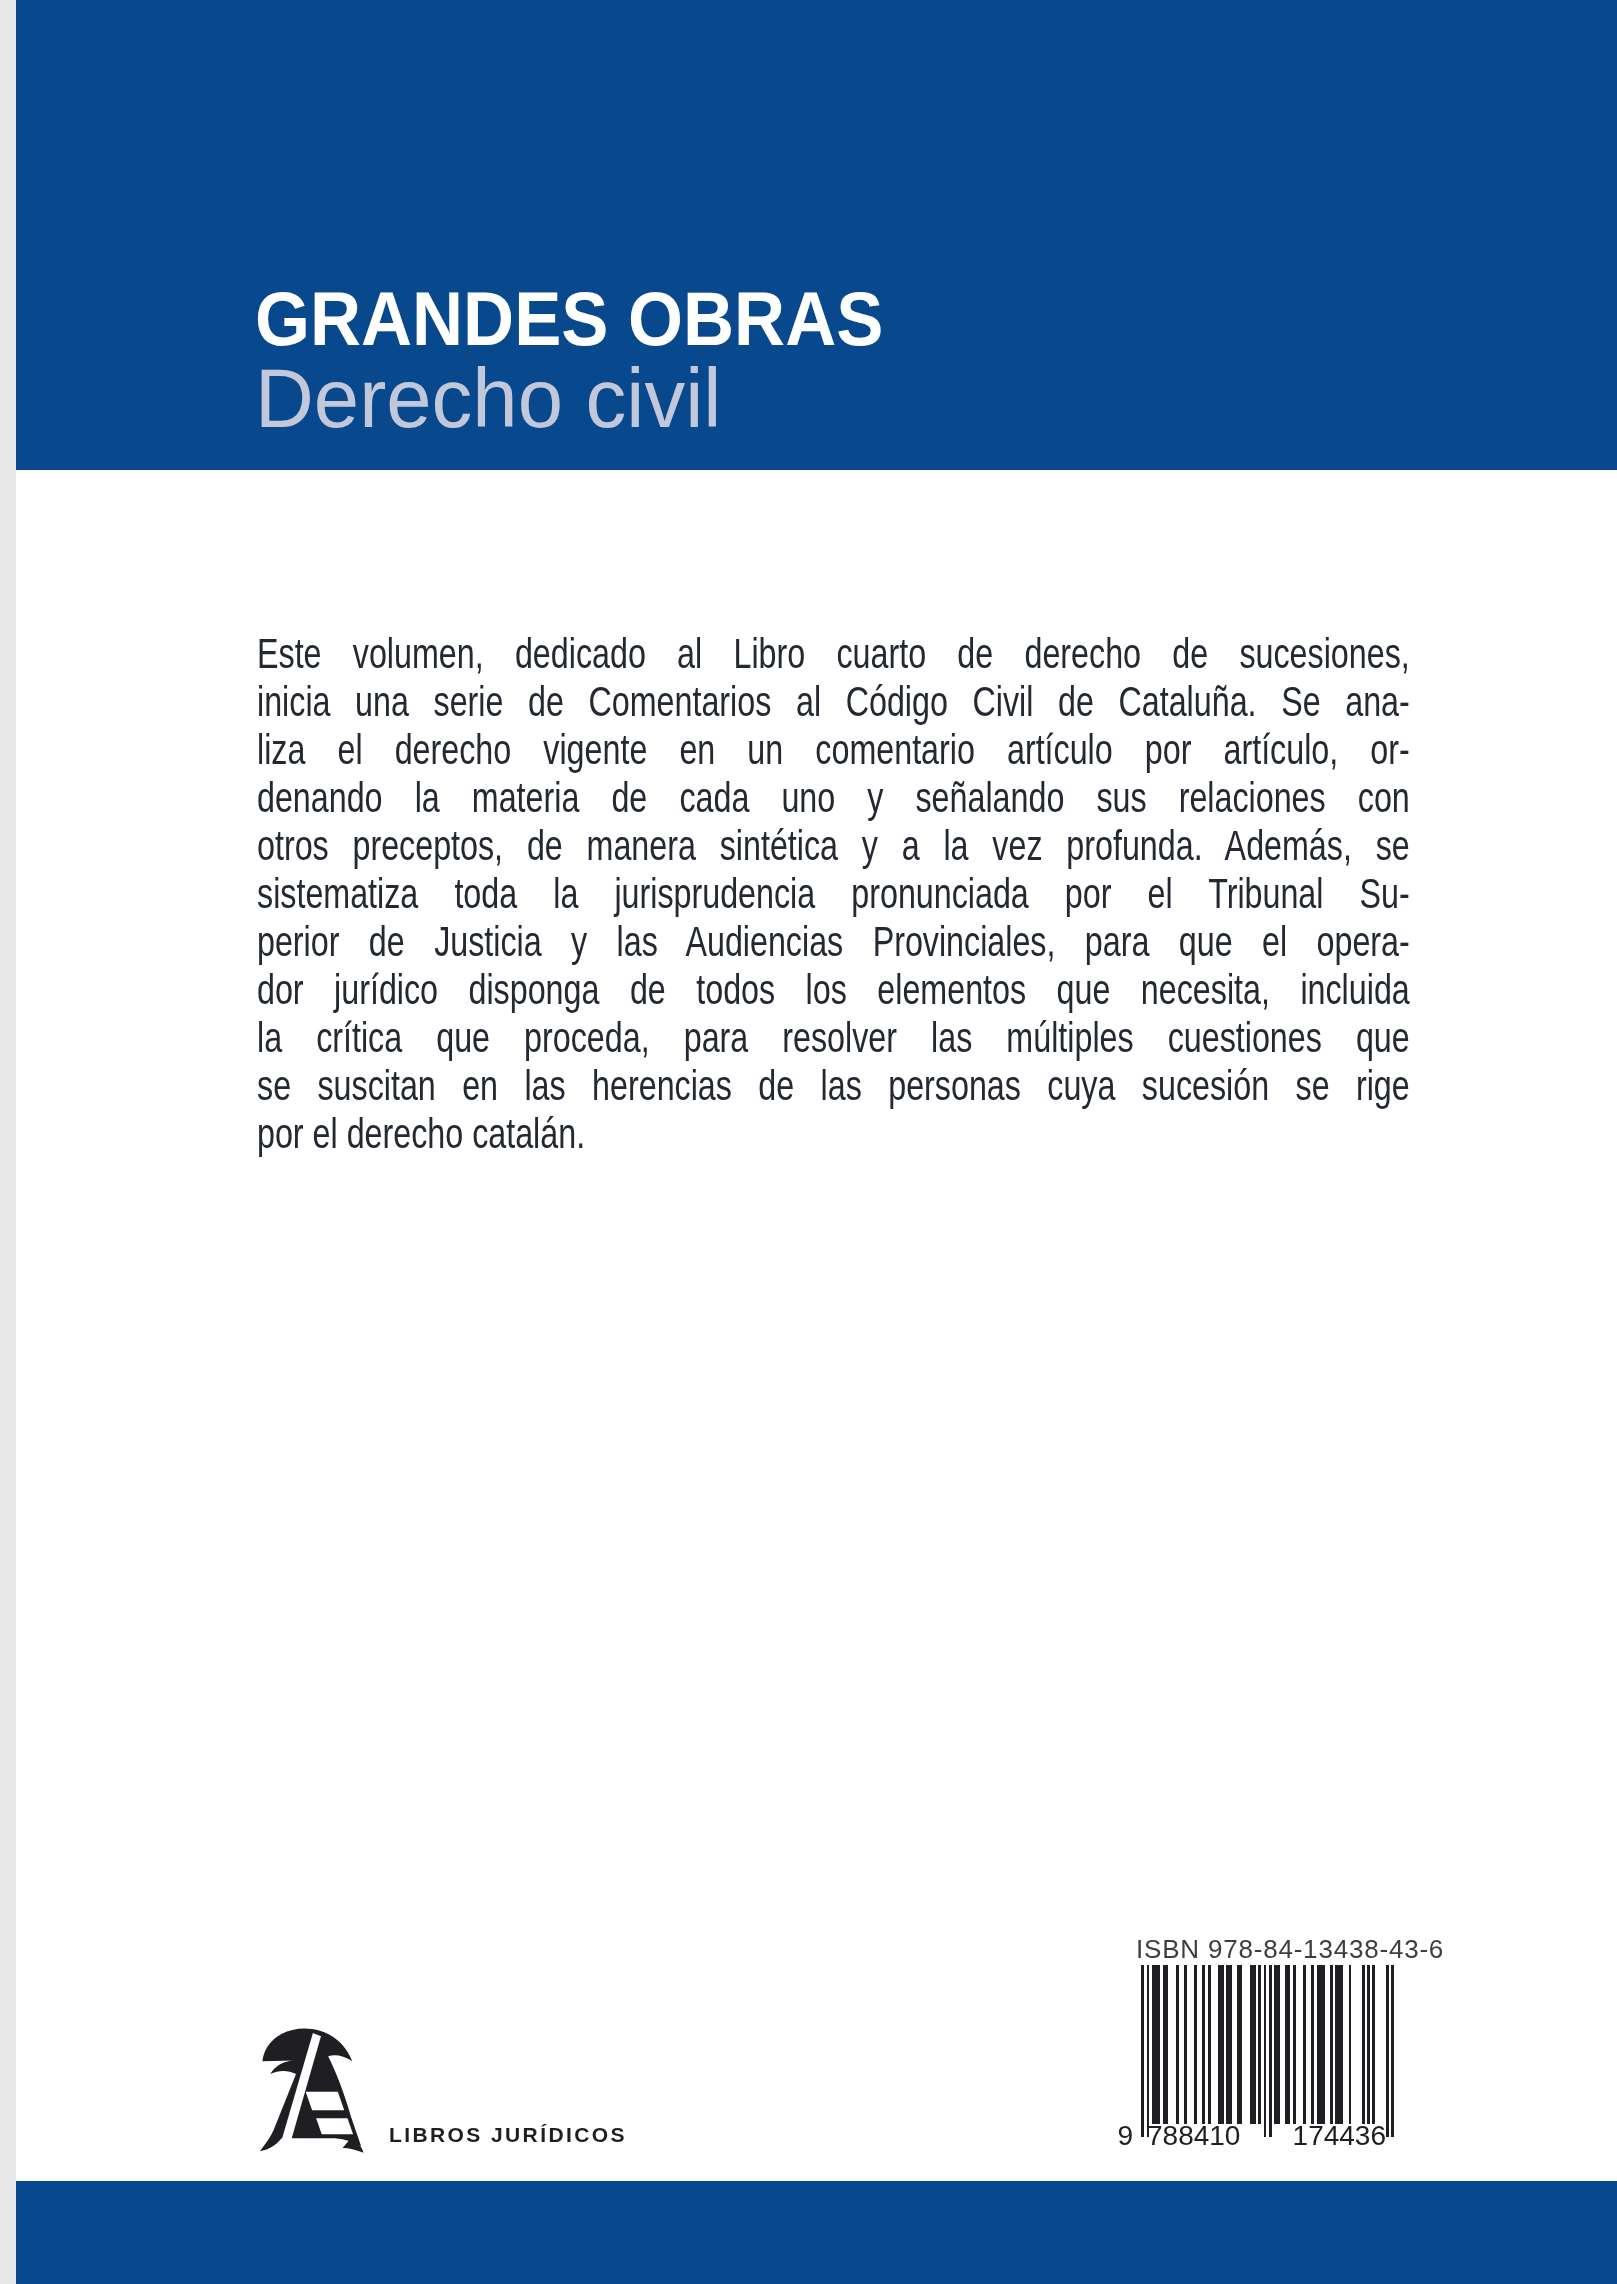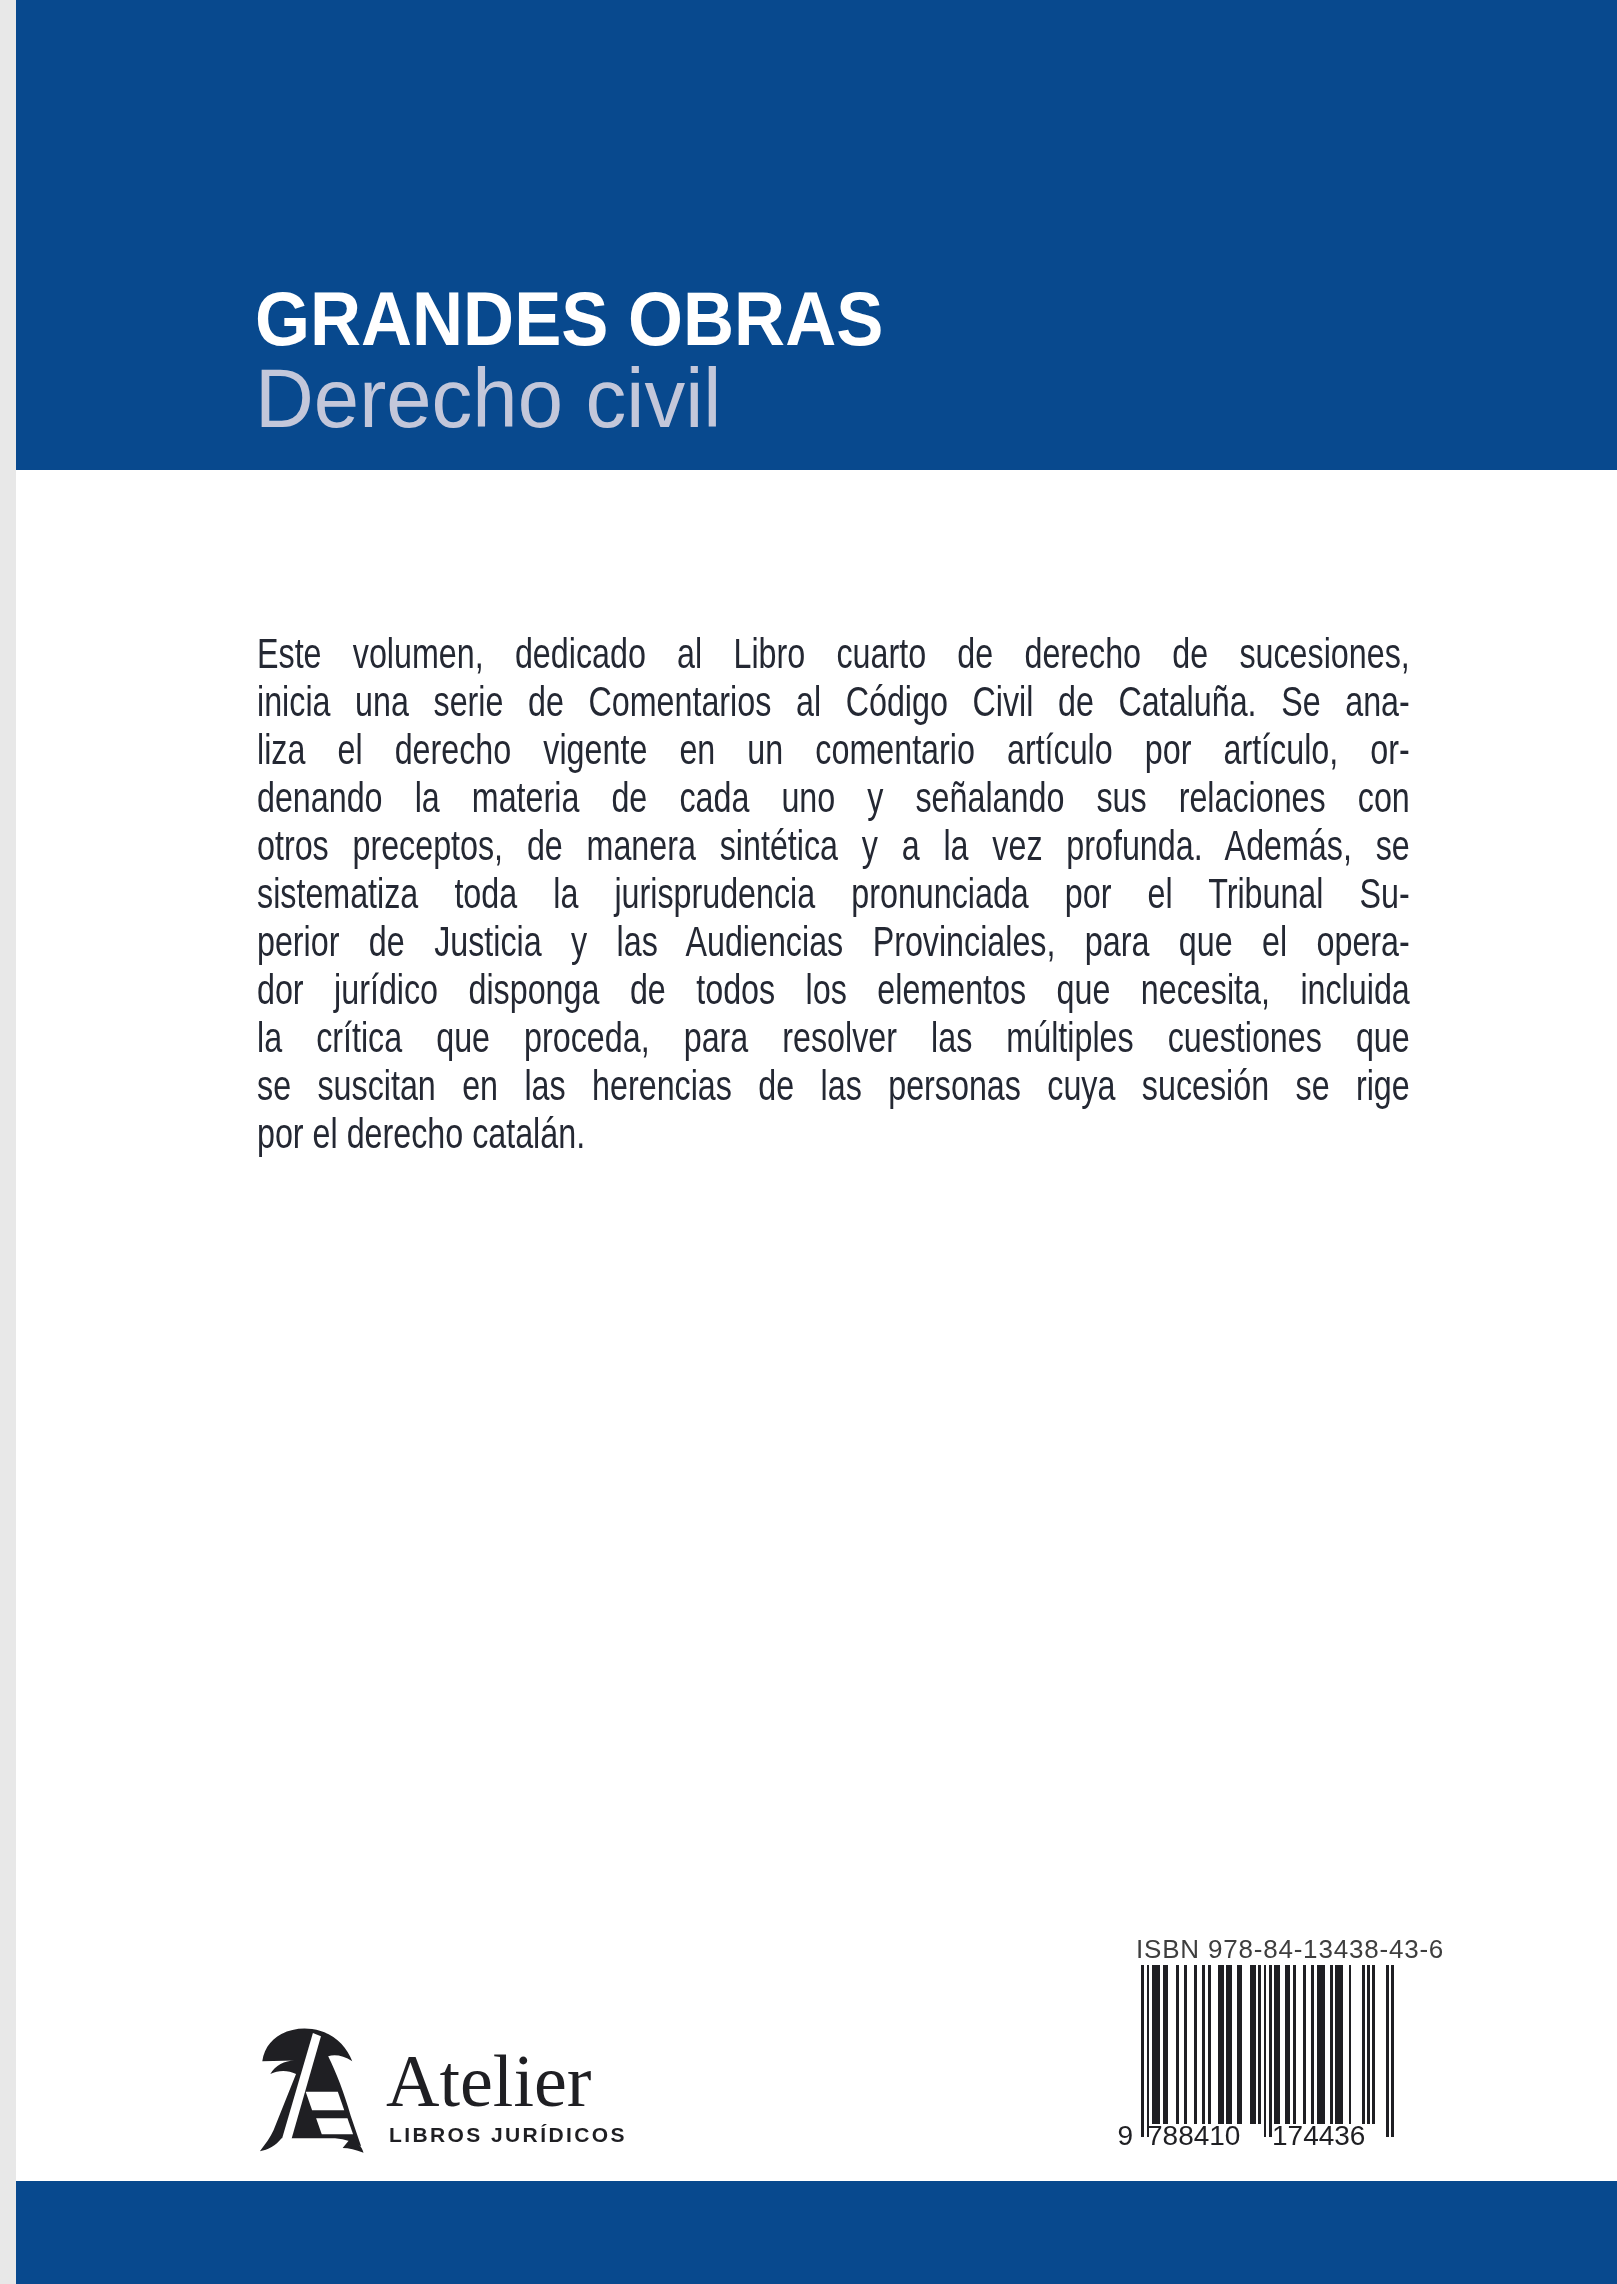--- a/index.html
+++ b/index.html
@@ -55,21 +55,21 @@
     font-size:26px;line-height:27px;letter-spacing:0.8px;
     color:var(--isbn-text,#3e3e3e);white-space:nowrap;
   }
   .ean{position:absolute;left:1125px;top:1965px;}
   .bc-digit{
     position:absolute;top:2121px;font-size:28px;line-height:29px;
     color:var(--ink,#1f1f23);
   }
   .bc-digit.first{left:1078px;width:39px;text-align:right;}
   .bc-digit.left-half{left:1131px;width:114px;text-align:left;}
-  .bc-digit.right-half{left:1256px;width:114px;text-align:left;}
+  .bc-digit.right-half{left:1256px;width:114px;text-align:right;}
 </style>
 </head>
 <body>
 
 <div class="page">
 
   <header class="band top">
     <div class="series-title">GRANDES OBRAS</div>
     <div class="series-subtitle">Derecho civil</div>
   </header>
@@ -93,21 +93,20 @@
       C111 43 100 41 92 44 C102 64 112 90 120 118 L133 156
       C121 149 108 146 96 146 L34 146 C27 155 17 161 7 162
       C14 153 20 145 24 136 L52 66 C42 61 30 61 20 66
       C26 55 38 49 50 49 Z"></path>
     <path fill="#ffffff" d="M30 162 L73 15 L83 19 L42 162 Z"></path>
     <path fill="#ffffff" d="M64 88 L104 88 L112 111 L72 111 Z"></path>
     <path fill="#ffffff" d="M77 121 L116 121 L123 141 L84 141 Z"></path>
     <path fill="#1f1f23" d="M120 146 C128 150 134 156 136 164 C126 160 118 158 110 158 Z"></path>
   </svg>
 
-  <div class="publisher-name">Atelier</div>
   <div class="publisher-tagline">LIBROS JURÍDICOS</div>
 
   <div class="isbn-label">ISBN 978-84-13438-43-6</div>
 
   <svg class="ean" width="253" height="172" viewBox="0 0 314 214" shape-rendering="crispEdges" aria-hidden="true">
       <rect x="0.00" y="0" width="3.51" height="214" fill="#1f1f23"></rect>
       <rect x="6.61" y="0" width="3.51" height="214" fill="#1f1f23"></rect>
       <rect x="13.22" y="0" width="10.12" height="198" fill="#1f1f23"></rect>
       <rect x="26.44" y="0" width="6.81" height="198" fill="#1f1f23"></rect>
       <rect x="42.97" y="0" width="3.51" height="198" fill="#1f1f23"></rect>

